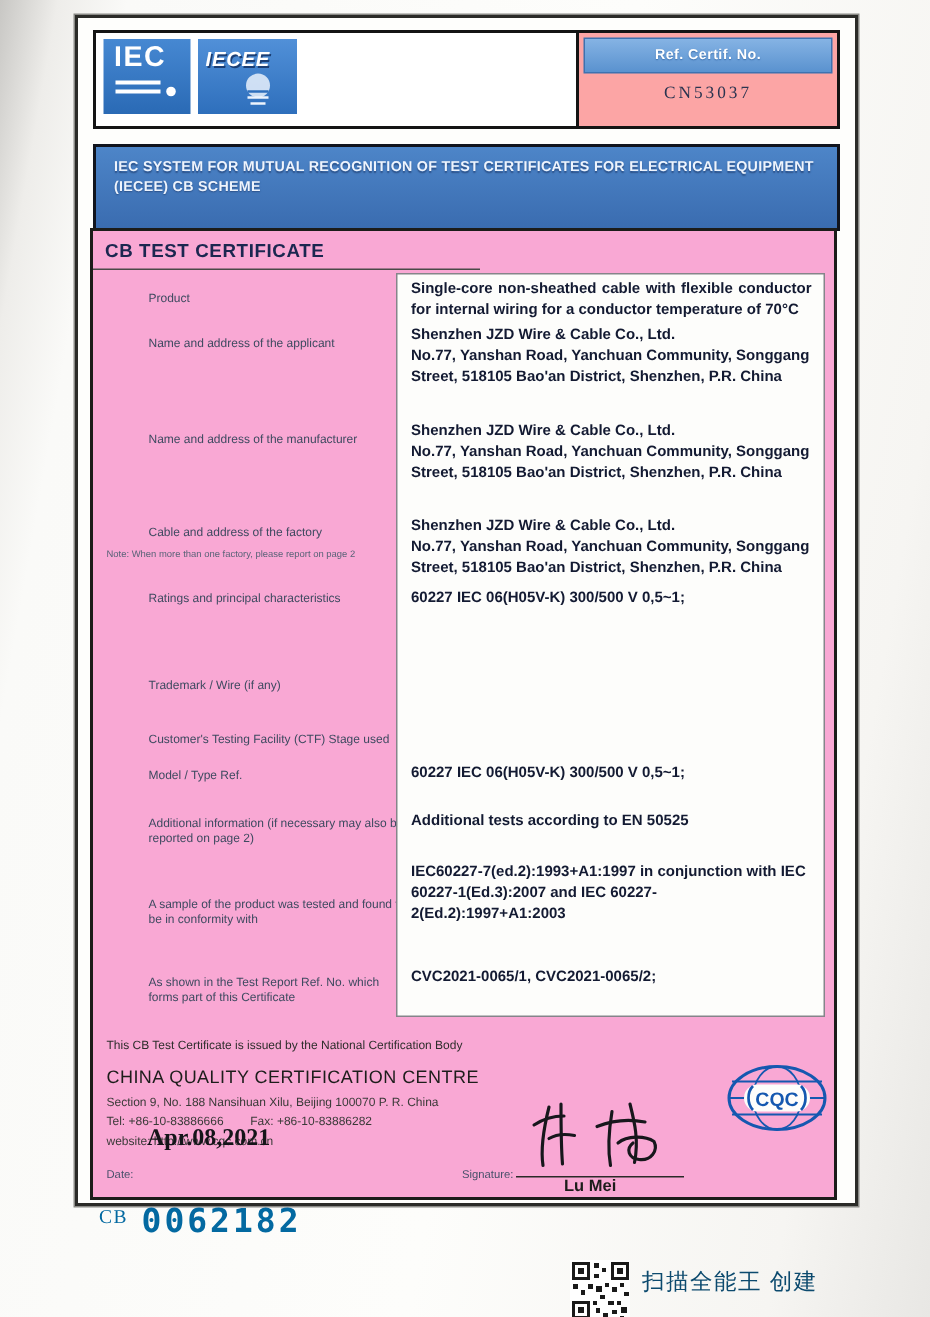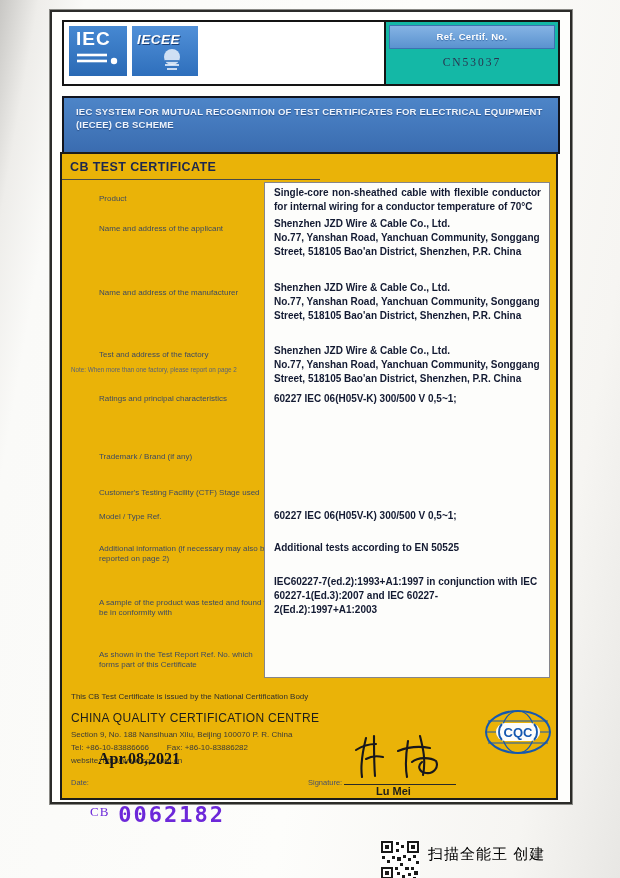--- a/index.html
+++ b/index.html
@@ -19,64 +19,64 @@
     border:2px solid #2b2b28;background:#fefefc;
     box-shadow:0 0 0 1px #8a8a86;
   }
   
   .logos-box{position:absolute;left:10px;top:8px;width:322px;height:62px;border:2px solid #141414;background:#fff;}
   .iec-tile{position:absolute;left:5px;top:4px;width:58px;height:50px;background:linear-gradient(180deg,#4688d2,#2a6ab5);}
   .iec-text{display:block;color:#fff;font-weight:bold;font-size:19px;letter-spacing:1px;padding:2px 16px 0 7px;}
   .iecee-tile{position:absolute;left:68px;top:4px;width:66px;height:50px;background:linear-gradient(180deg,#5190d8,#2e6fbc);overflow:visible;}
   .iecee-text{display:block;color:#fff;font-weight:bold;font-style:italic;font-size:13.5px;letter-spacing:.5px;padding:6px 0 0 5px;text-shadow:1px 1px 0 #1a3e74;}
   
-  .ref-box{position:absolute;left:332px;top:8px;width:172px;height:62px;border:2px solid #141414;background:#14b8a6;}
+  .ref-box{position:absolute;left:332px;top:8px;width:172px;height:62px;border:2px solid #141414;background:#fca5a5;}
   .ref-banner{
     margin:3px;height:22px;line-height:22px;text-align:center;
     background:linear-gradient(180deg,#85b3e4,#5a92cf);
     border:1px solid #3d72b0;color:#fff;font-size:9.5px;font-weight:bold;letter-spacing:.3px;
     text-shadow:0 1px 1px #3a6dab;
   }
   .ref-value{text-align:center;margin-top:7px;font-family:"Liberation Serif",serif;font-size:11.5px;letter-spacing:2px;color:#2a3450;}
   
   .banner{
     position:absolute;left:10px;top:84px;width:470px;height:34px;
     border:2px solid #11141d;
     background:linear-gradient(180deg,#4d85c8,#3a6cb0);
     color:#eef4fd;font-size:9.5px;font-weight:bold;line-height:1.4;
     padding:7px 12px 13px 12px;letter-spacing:.2px;
     text-shadow:0 1px 1px #2a4f86;
   }
   
-  .mainbox{position:absolute;left:8px;top:140px;width:494px;height:644px;border:2px solid #1c1c1a;background:#eab308;}
+  .mainbox{position:absolute;left:8px;top:140px;width:494px;height:644px;border:2px solid #1c1c1a;background:#f9a8d4;}
   .cert-title{position:absolute;left:8px;top:6px;font-size:12.5px;font-weight:bold;color:#1b2750;letter-spacing:.4px;}
   .title-rule{position:absolute;left:0;top:25px;width:258px;border-top:1.5px solid #4a4a48;}
   .flabel{position:absolute;left:9px;width:190px;font-size:8px;color:#3e4a60;line-height:1.3;margin-left:28px;}
   .fnote{position:absolute;left:9px;width:200px;font-size:6.3px;color:#5a6378;}
   .valbox{position:absolute;left:202px;top:28px;width:284px;height:494px;border:1.5px solid #85858a;background:#fdfdfb;}
   .val{position:absolute;left:9px;right:8px;font-family:Liberation Sans, sans-serif;font-size:10px;font-weight:600;color:#131a32;line-height:1.42;}
   .val .blockline{display:block;}
   .justify{text-align:justify;}
   
   .issued{position:absolute;left:9px;top:538px;font-size:8px;color:#2e2e2c;text-align:right;}
   .ncb-name{position:absolute;left:9px;top:557px;font-size:12px;font-weight:normal;color:#1d1d1b;letter-spacing:.3px;}
   .ncb-line{position:absolute;left:9px;font-size:8px;color:#3a3a38;}
   .cqc-logo{position:absolute;left:420px;top:552px;}
   .date-label{position:absolute;left:9px;top:624px;font-size:7.5px;color:#47506a;}
   .date-value{position:absolute;left:36px;top:596px;font-family:"Liberation Serif",serif;font-weight:700;font-size:16px;color:#15151a;}
   .sig-label{position:absolute;left:246px;top:624px;font-size:7.5px;color:#47506a;}
   .sig-svg{position:absolute;left:284px;top:578px;}
   .sig-line{position:absolute;left:282px;top:630px;width:112px;border-top:1.5px solid #2a2a28;}
   .signatory{position:absolute;left:314px;top:631px;font-size:11px;font-weight:bold;color:#1d1d1b;}
   
-  .stamp{position:absolute;left:66px;top:802px;color:#6d28d9;white-space:nowrap;margin-left:24px;}
+  .stamp{position:absolute;left:66px;top:802px;color:#0369a1;white-space:nowrap;}
   .stamp-cb{font-family:"Liberation Serif",serif;font-size:13px;letter-spacing:1px;vertical-align:6px;}
   .stamp-num{font-family:"DejaVu Sans Mono",monospace;font-size:22px;font-weight:bold;letter-spacing:2px;margin-left:9px;}
   .qr{position:absolute;left:380px;top:840px;}
-  .scan-caption{position:absolute;left:428px;top:845px;font-size:15px;color:#000000;letter-spacing:1px;}
+  .scan-caption{position:absolute;left:428px;top:845px;font-size:15px;color:#0c4a6e;letter-spacing:1px;}
 </style>
 </head>
 <body>
 
 <div class="paper"></div>
 
 <div class="frame">
 
   <div class="logos-box">
     <div class="iec-tile">
@@ -105,24 +105,24 @@
 
   <div class="banner">IEC SYSTEM FOR MUTUAL RECOGNITION OF TEST CERTIFICATES FOR ELECTRICAL EQUIPMENT (IECEE) CB SCHEME</div>
 
   <div class="mainbox">
     <div class="cert-title">CB TEST CERTIFICATE</div>
     <div class="title-rule"></div>
 
     <div class="flabel" style="top:40px">Product</div>
     <div class="flabel" style="top:70px">Name and address of the applicant</div>
     <div class="flabel" style="top:134px">Name and address of the manufacturer</div>
-    <div class="flabel" style="top:196px">Test and address of the factory</div>
+    <div class="flabel" style="top:196px">Cable and address of the factory</div>
     <div class="fnote" style="top:212px">Note: When more than one factory, please report on page 2</div>
     <div class="flabel" style="top:240px">Ratings and principal characteristics</div>
-    <div class="flabel" style="top:298px">Trademark / Brand (if any)</div>
+    <div class="flabel" style="top:298px">Trademark / Wire (if any)</div>
     <div class="flabel" style="top:334px">Customer's Testing Facility (CTF) Stage used</div>
     <div class="flabel" style="top:358px">Model / Type Ref.</div>
     <div class="flabel" style="top:390px;width:178px">Additional information (if necessary may also be reported on page 2)</div>
     <div class="flabel" style="top:444px;width:175px">A sample of the product was tested and found to be in conformity with</div>
     <div class="flabel" style="top:496px;width:175px">As shown in the Test Report Ref. No. which forms part of this Certificate</div>
 
     <div class="valbox">
       <div class="val justify" style="top:3px">Single-core non-sheathed cable with flexible conductor for internal wiring for a conductor temperature of 70°C</div>
 
       <div class="val" style="top:34px">
@@ -137,20 +137,21 @@
 
       <div class="val" style="top:161px">
         <span class="blockline">Shenzhen JZD Wire &amp; Cable Co., Ltd.</span>
         <span class="blockline">No.77, Yanshan Road, Yanchuan Community, Songgang Street, 518105 Bao'an District, Shenzhen, P.R. China</span>
       </div>
 
       <div class="val" style="top:209px">60227 IEC 06(H05V-K) 300/500 V 0,5~1;</div>
       <div class="val" style="top:326px">60227 IEC 06(H05V-K) 300/500 V 0,5~1;</div>
       <div class="val" style="top:358px">Additional tests according to EN 50525</div>
       <div class="val" style="top:392px">IEC60227-7(ed.2):1993+A1:1997 in conjunction with IEC 60227-1(Ed.3):2007 and IEC 60227-2(Ed.2):1997+A1:2003</div>
+      <div class="val" style="top:462px">CVC2021-0065/1, CVC2021-0065/2;</div>
     </div>
 
     <div class="issued">This CB Test Certificate is issued by the National Certification Body</div>
     <div class="ncb-name">CHINA QUALITY CERTIFICATION CENTRE</div>
     <div class="ncb-line" style="top:576px">Section 9, No. 188 Nansihuan Xilu, Beijing 100070 P. R. China</div>
     <div class="ncb-line" style="top:589px;white-space:pre">Tel: +86-10-83886666        Fax: +86-10-83886282</div>
     <div class="ncb-line" style="top:602px">website: http://www.cqc.com.cn</div>
 
     <div class="cqc-logo">
       <svg width="72" height="52" viewBox="0 0 72 52">

